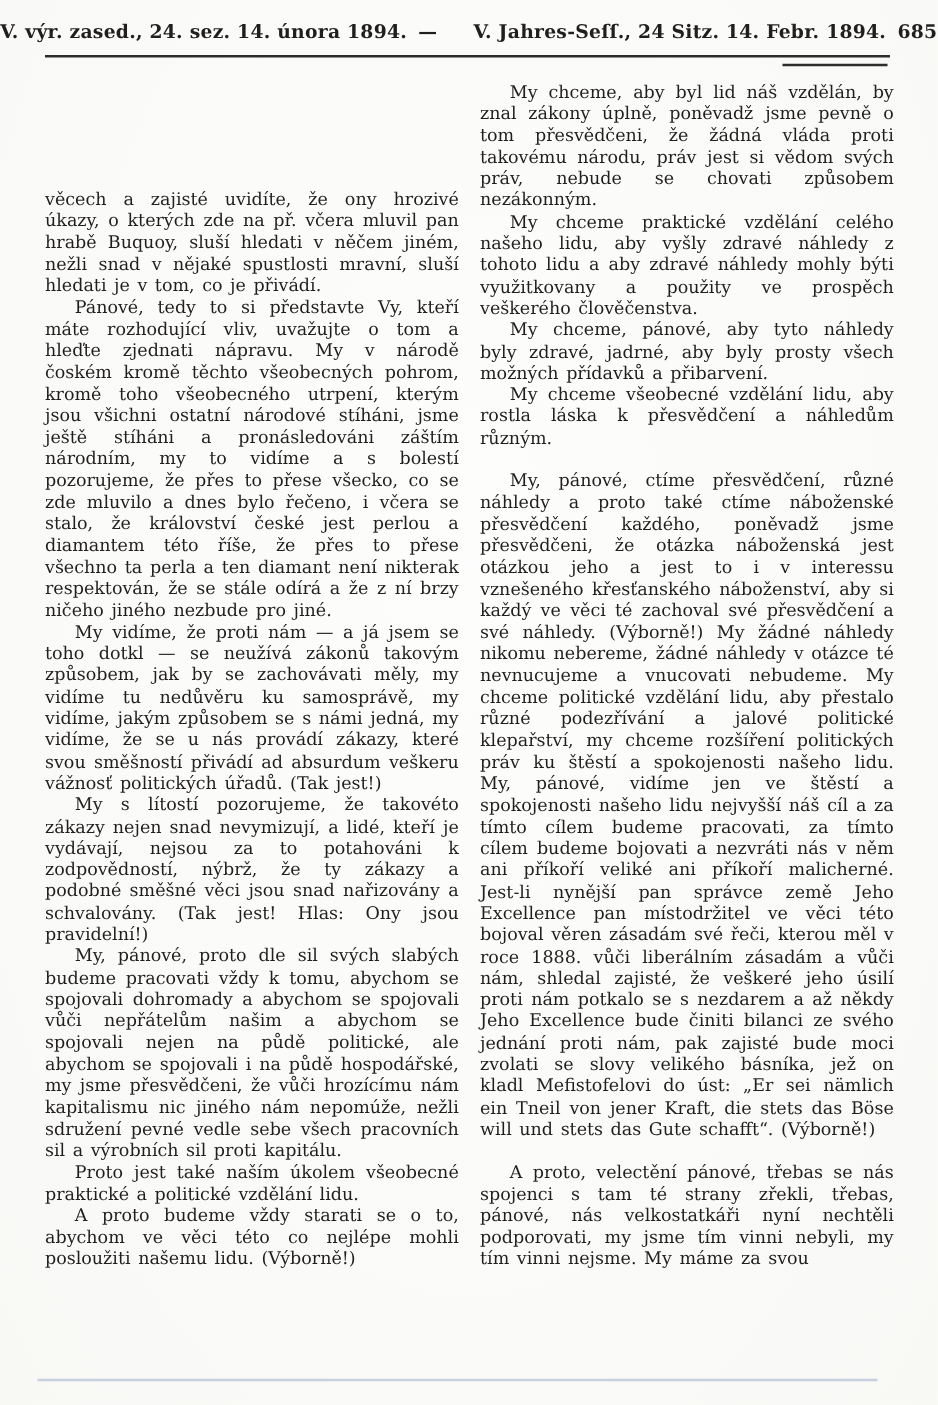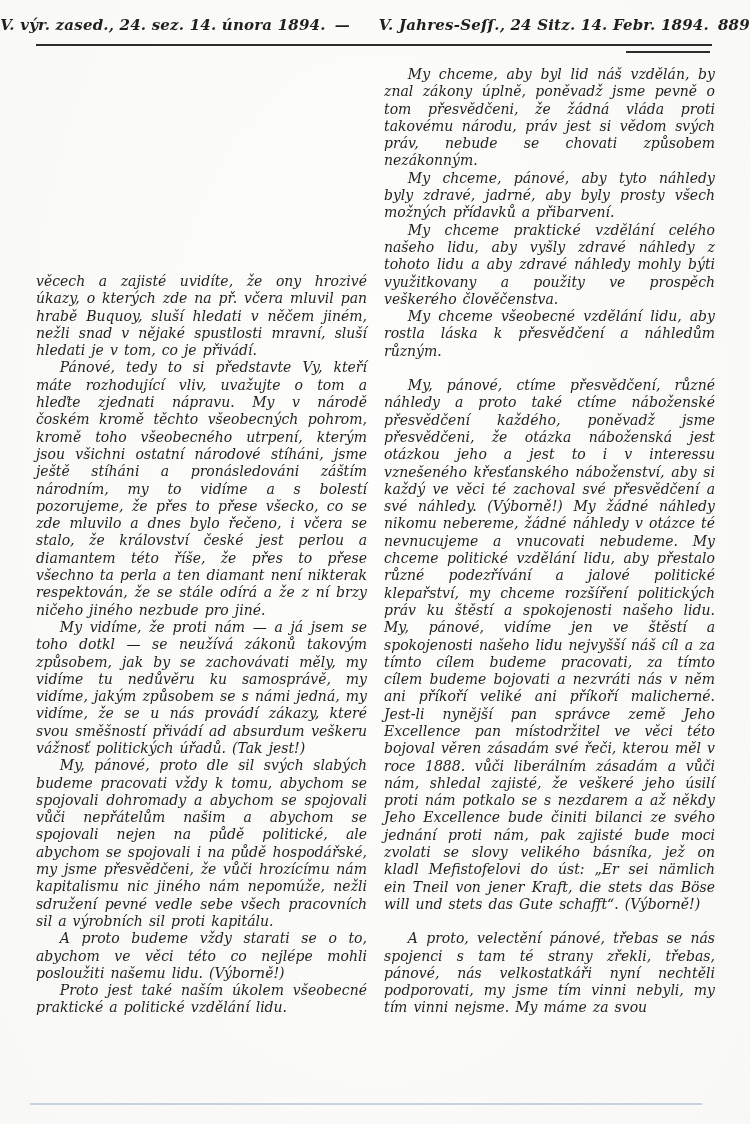--- a/index.html
+++ b/index.html
@@ -14,21 +14,20 @@
     font-family: "DejaVu Serif", "Liberation Serif", serif;
     color: #201f1d;
   }
   .sheet {
     position: relative;
     width: 750px;
     height: 1124px;
     background:
       radial-gradient(ellipse at 50% 40%, rgba(255,255,255,0.6), rgba(240,239,235,0.25)),
       #fbfbf9;
-    font-style: italic;
   }
   .page-header {
     position: absolute;
     top: 16px;
     left: 38px;
     right: 38px;
     display: flex;
     justify-content: center;
     align-items: baseline;
     gap: 9px;
@@ -90,43 +89,44 @@
 </style>
 </head>
 <body>
 
 <div class="sheet">
 
   <div class="page-header">
     <span class="header-czech">V. výr. zased., 24. sez. 14. února 1894.</span>
     <span class="header-separator">—</span>
     <span class="header-german">V. Jahres-Seſſ., 24 Sitz. 14. Febr. 1894.</span>
-    <span class="page-number">889</span>
+    <span class="page-number">685</span>
   </div>
 
   <div class="header-rule"></div>
   <div class="page-number-rule"></div>
 
   <div class="columns">
 
     <div class="col">
       <p class="no-indent">věcech a zajisté uvidíte, že ony hrozivé úkazy, o kterých zde na př. včera mluvil pan hrabě Buquoy, sluší hledati v něčem jiném, nežli snad v nějaké spustlosti mravní, sluší hledati je v tom, co je přivádí.</p>
       <p>Pánové, tedy to si představte Vy, kteří máte rozhodující vliv, uvažujte o tom a hleďte zjednati nápravu. My v národě čoském kromě těchto všeobecných pohrom, kromě toho všeobecného utrpení, kterým jsou všichni ostatní národové stíháni, jsme ještě stíháni a pronásledováni záštím národním, my to vidíme a s bolestí pozorujeme, že přes to přese všecko, co se zde mluvilo a dnes bylo řečeno, i včera se stalo, že království české jest perlou a diamantem této říše, že přes to přese všechno ta perla a ten diamant není nikterak respektován, že se stále odírá a že z ní brzy ničeho jiného nezbude pro jiné.</p>
       <p>My vidíme, že proti nám — a já jsem se toho dotkl — se neužívá zákonů takovým způsobem, jak by se zachovávati měly, my vidíme tu nedůvěru ku samosprávě, my vidíme, jakým způsobem se s námi jedná, my vidíme, že se u nás provádí zákazy, které svou směšností přivádí ad absurdum veškeru vážnosť politických úřadů. (Tak jest!)</p>
+      <p>My s lítostí pozorujeme, že takovéto zákazy nejen snad nevymizují, a lidé, kteří je vydávají, nejsou za to potahováni k zodpovědností, nýbrž, že ty zákazy a podobné směšné věci jsou snad nařizovány a schvalovány. (Tak jest! Hlas: Ony jsou pravidelní!)</p>
       <p>My, pánové, proto dle sil svých slabých budeme pracovati vždy k tomu, abychom se spojovali dohromady a abychom se spojovali vůči nepřátelům našim a abychom se spojovali nejen na půdě politické, ale abychom se spojovali i na půdě hospodářské, my jsme přesvědčeni, že vůči hrozícímu nám kapitalismu nic jiného nám nepomúže, nežli sdružení pevné vedle sebe všech pracovních sil a výrobních sil proti kapitálu.</p>
+      <p>Proto jest také naším úkolem všeobecné praktické a politické vzdělání lidu.</p>
       <p>A proto budeme vždy starati se o to, abychom ve věci této co nejlépe mohli posloužiti našemu lidu. (Výborně!)</p>
-      <p>Proto jest také naším úkolem všeobecné praktické a politické vzdělání lidu.</p>
     </div>
 
     <div class="column-divider"></div>
 
     <div class="col">
       <p>My chceme, aby byl lid náš vzdělán, by znal zákony úplně, poněvadž jsme pevně o tom přesvědčeni, že žádná vláda proti takovému národu, práv jest si vědom svých práv, nebude se chovati způsobem nezákonným.</p>
+      <p>My chceme praktické vzdělání celého našeho lidu, aby vyšly zdravé náhledy z tohoto lidu a aby zdravé náhledy mohly býti využitkovany a použity ve prospěch veškerého člověčenstva.</p>
       <p>My chceme, pánové, aby tyto náhledy byly zdravé, jadrné, aby byly prosty všech možných přídavků a přibarvení.</p>
-      <p>My chceme praktické vzdělání celého našeho lidu, aby vyšly zdravé náhledy z tohoto lidu a aby zdravé náhledy mohly býti využitkovany a použity ve prospěch veškerého člověčenstva.</p>
       <p>My chceme všeobecné vzdělání lidu, aby rostla láska k přesvědčení a náhledům různým.</p>
       <p class="gap-before">My, pánové, ctíme přesvědčení, různé náhledy a proto také ctíme náboženské přesvědčení každého, poněvadž jsme přesvědčeni, že otázka náboženská jest otázkou jeho a jest to i v interessu vznešeného křesťanského náboženství, aby si každý ve věci té zachoval své přesvědčení a své náhledy. (Výborně!) My žádné náhledy nikomu nebereme, žádné náhledy v otázce té nevnucujeme a vnucovati nebudeme. My chceme politické vzdělání lidu, aby přestalo různé podezřívání a jalové politické klepařství, my chceme rozšíření politických práv ku štěstí a spokojenosti našeho lidu. My, pánové, vidíme jen ve štěstí a spokojenosti našeho lidu nejvyšší náš cíl a za tímto cílem budeme pracovati, za tímto cílem budeme bojovati a nezvráti nás v něm ani příkoří veliké ani příkoří malicherné. Jest-li nynější pan správce země Jeho Excellence pan místodržitel ve věci této bojoval věren zásadám své řeči, kterou měl v roce 1888. vůči liberálním zásadám a vůči nám, shledal zajisté, že veškeré jeho úsilí proti nám potkalo se s nezdarem a až někdy Jeho Excellence bude činiti bilanci ze svého jednání proti nám, pak zajisté bude moci zvolati se slovy velikého básníka, jež on kladl Mefistofelovi do úst: „Er sei nämlich ein Tneil von jener Kraft, die stets das Böse will und stets das Gute schafft“. (Výborně!)</p>
       <p class="gap-before">A proto, velectění pánové, třebas se nás spojenci s tam té strany zřekli, třebas, pánové, nás velkostatkáři nyní nechtěli podporovati, my jsme tím vinni nebyli, my tím vinni nejsme. My máme za svou</p>
     </div>
 
   </div>
 
   <div class="bottom-scan-line"></div>
 
 </div>

